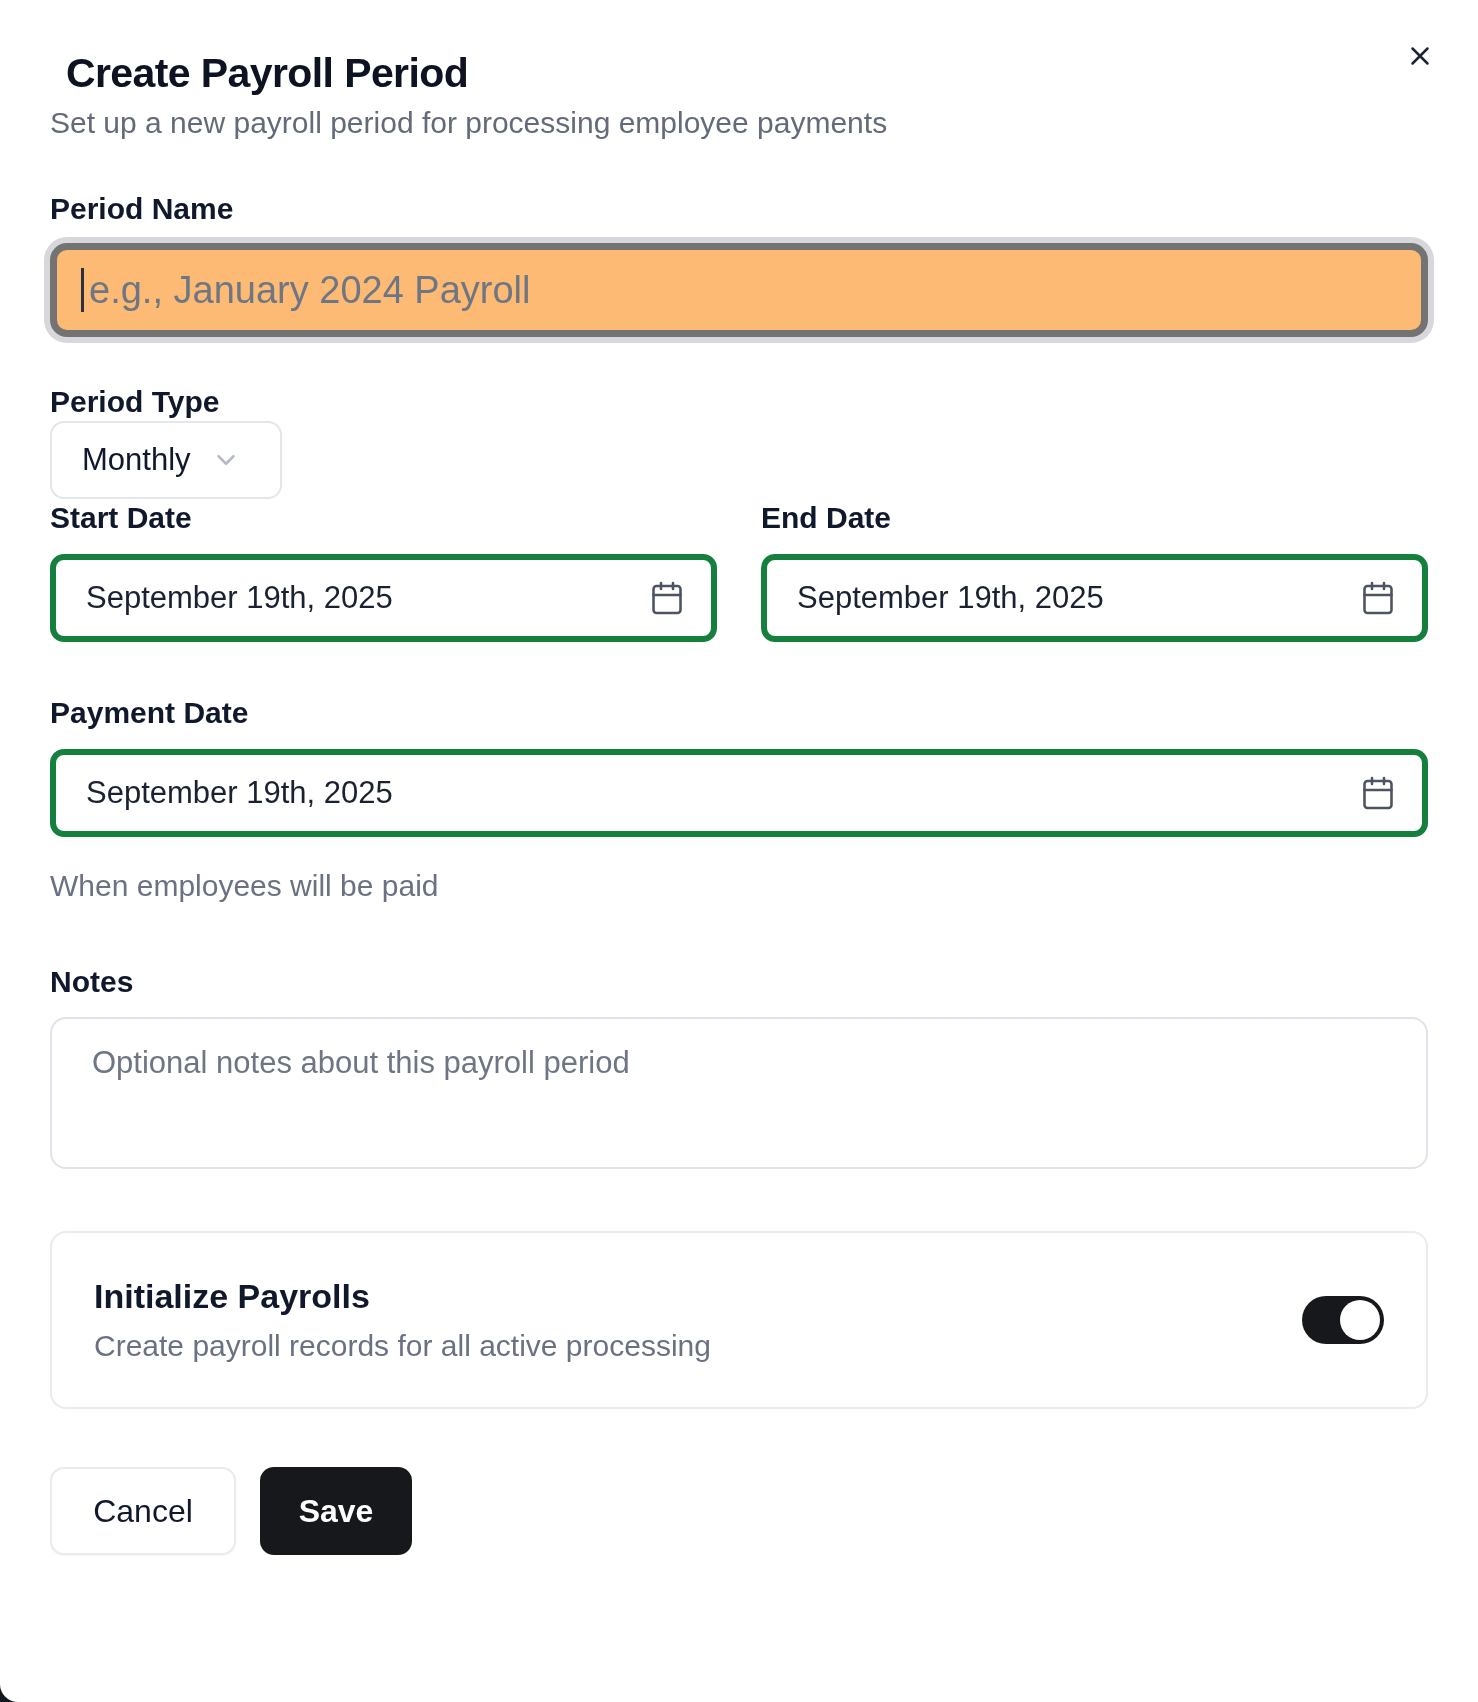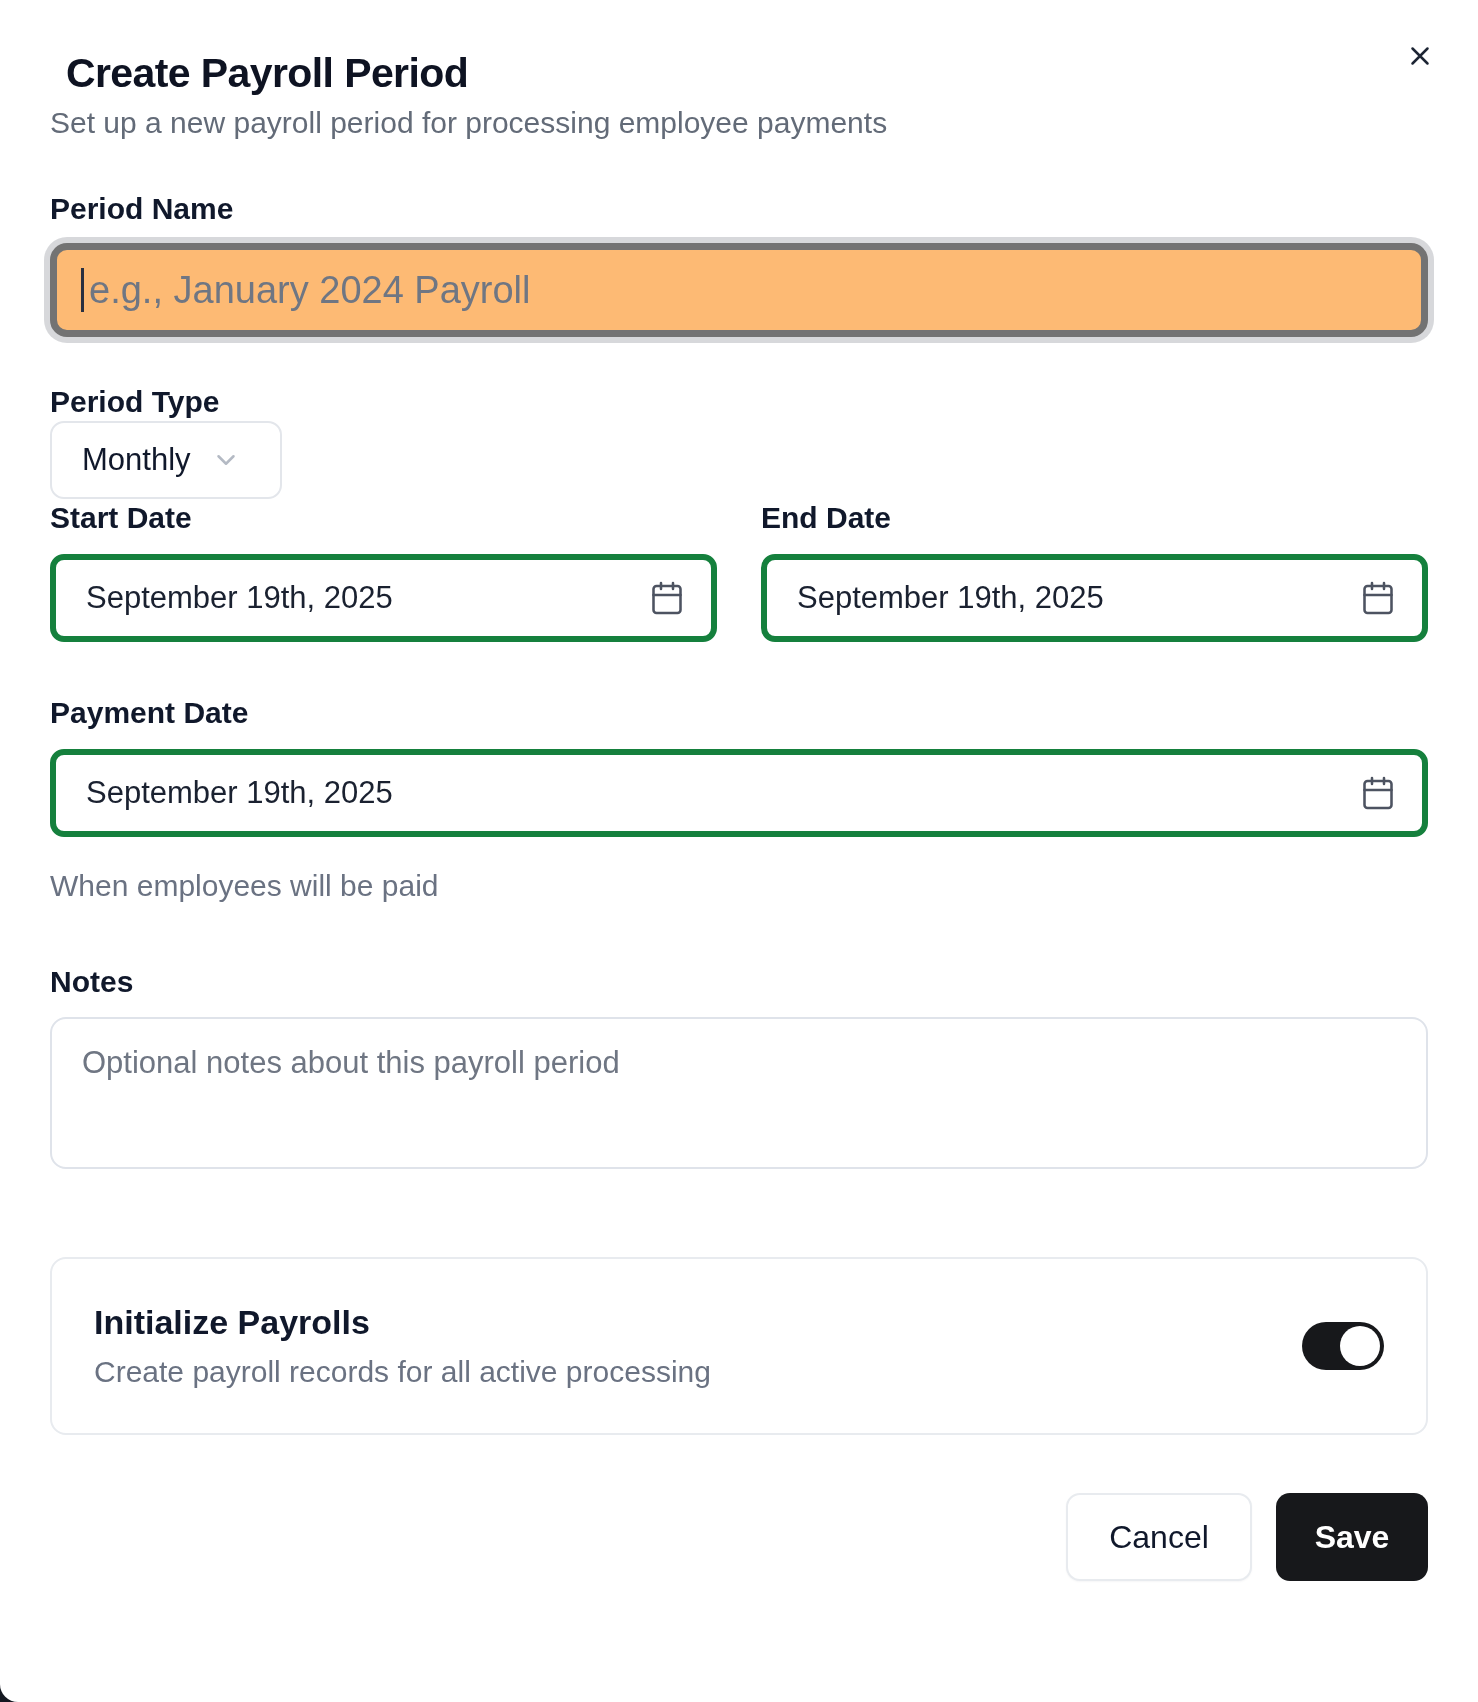--- a/index.html
+++ b/index.html
@@ -72,40 +72,40 @@
   .date-text{font-size:31px;color:#1a2130;}
   .cal-icon{width:36px;height:36px;stroke:#4d5361;stroke-width:1.7;fill:none;stroke-linecap:round;stroke-linejoin:round;}
   .helper{
     margin-top:30px;font-size:30px;color:#6a7282;line-height:38px;
   }
   
   .notes-area{
     margin-top:16px;width:100%;box-sizing:border-box;height:152px;
     border:2px solid #dfe3ea;border-radius:16px;resize:none;outline:none;
     font-family:"Liberation Sans",sans-serif;font-size:31px;color:#10182b;
-    padding:26px 30px;background:#fff;
+    padding:26px 40px;background:#fff;
   }
   .notes-area::placeholder{color:#6f7683;opacity:1;}
   
   .init-box{
-    margin-top:84px;border:2px solid #e8ebef;border-radius:16px;
+    margin-top:58px;border:2px solid #e8ebef;border-radius:16px;
     padding:42px 42px;display:flex;align-items:center;justify-content:space-between;
   }
   .init-title{font-size:34px;font-weight:650;color:#10182b;line-height:42px;}
   .init-desc{font-size:30px;color:#6a7282;line-height:38px;margin-top:10px;}
   .toggle{
     position:relative;width:82px;height:48px;border-radius:26px;
     background:#17181b;border:none;cursor:pointer;flex-shrink:0;margin-left:40px;
   }
   .toggle .knob{
     position:absolute;top:4px;right:4px;width:40px;height:40px;border-radius:50%;background:#ffffff;
   }
   
   .footer{
-    margin-top:58px;display:flex;justify-content:flex-end;gap:24px;
+    margin-top:58px;display:flex;justify-content:flex-start;gap:24px;
   }
   .btn{
     height:88px;border-radius:14px;font-family:"Liberation Sans",sans-serif;
     font-size:32px;display:flex;align-items:center;justify-content:center;cursor:pointer;
   }
   .btn-cancel{
     width:186px;background:#ffffff;border:2px solid #e8ebef;color:#10182b;font-weight:500;
     box-shadow:0 1px 2px rgba(16,24,40,0.04);
   }
   .btn-save{

